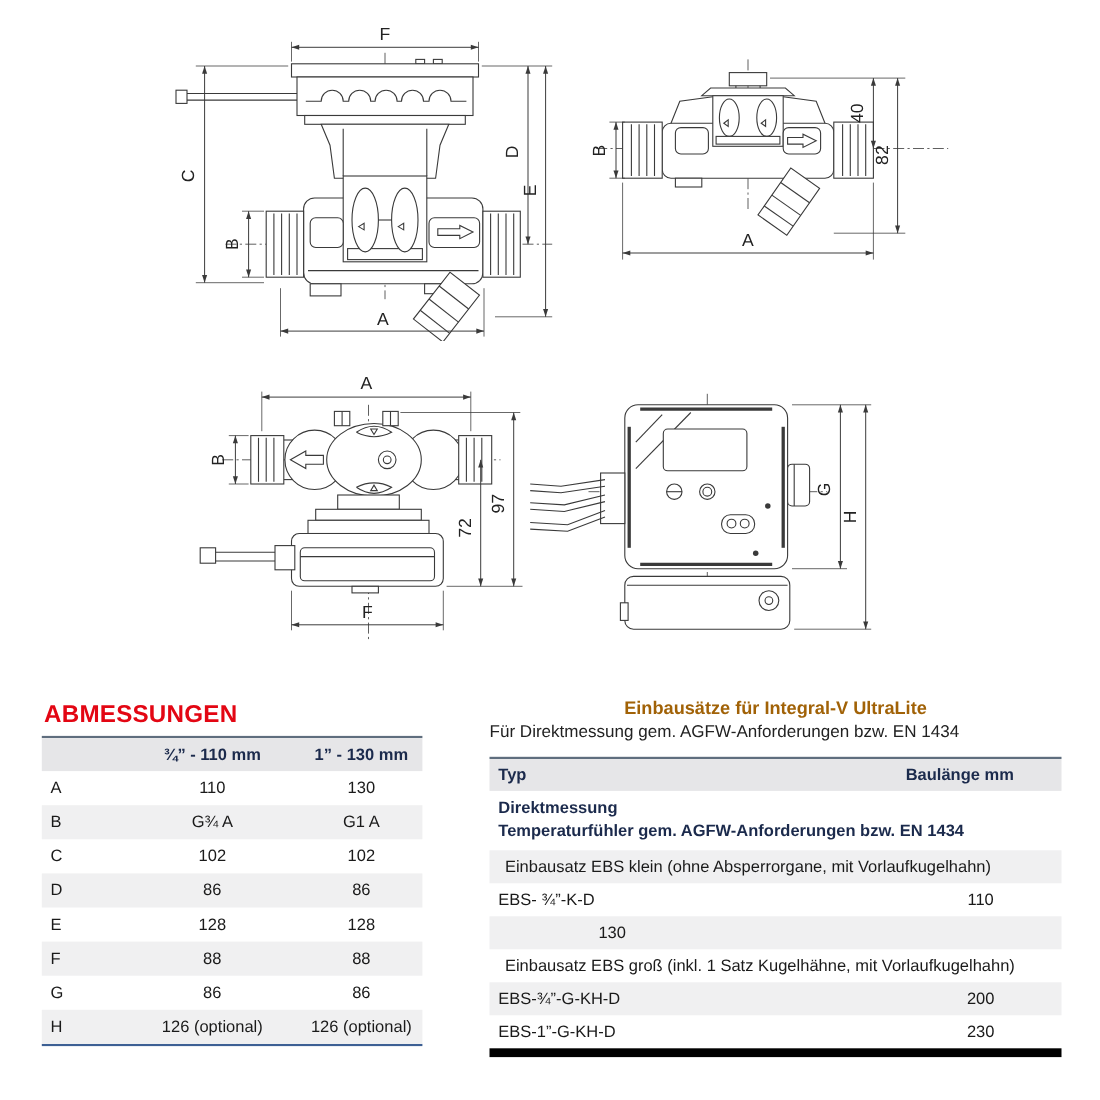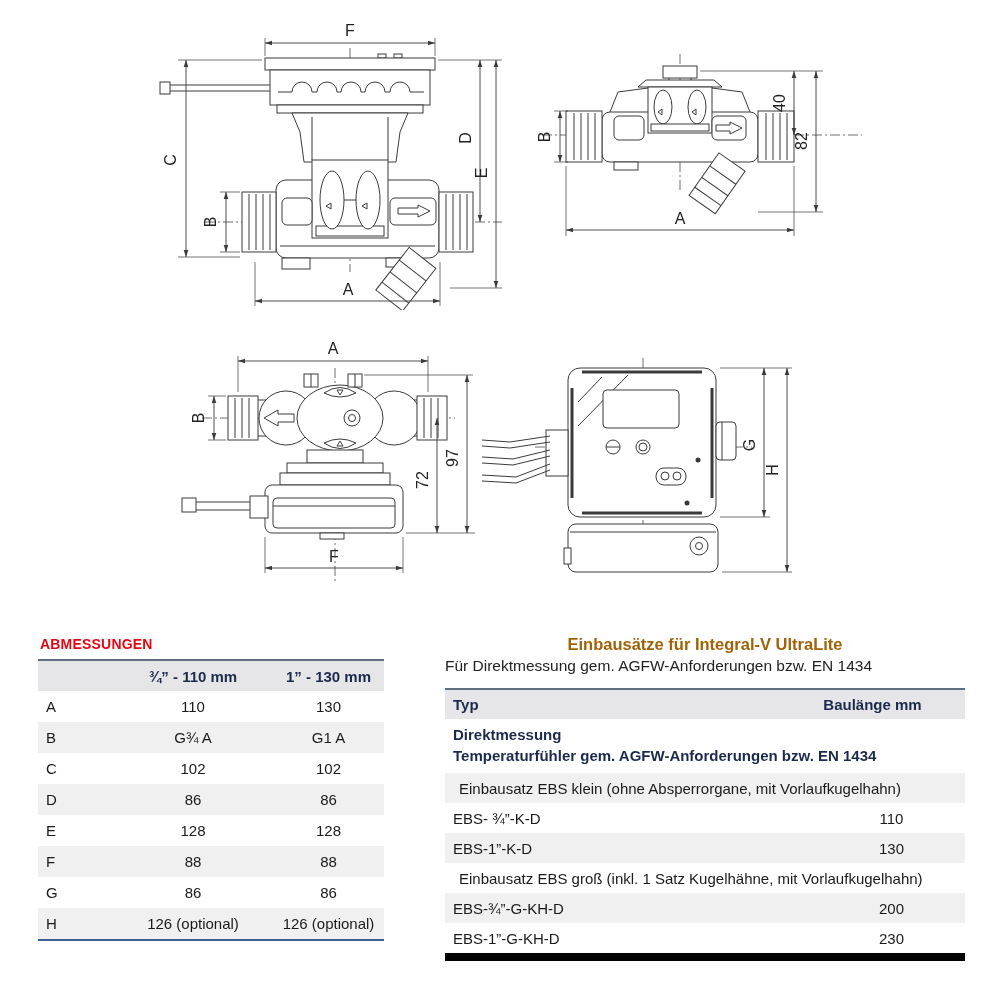--- a/index.html
+++ b/index.html
@@ -16,21 +16,21 @@
   .ln  { fill:none; stroke:#3a3a3a; stroke-width:1; }
   .fw  { fill:#ffffff; stroke:#3a3a3a; stroke-width:1; }
   .th  { fill:none; stroke:#3a3a3a; stroke-width:3; }
   .cl  { fill:none; stroke:#4a4a4a; stroke-width:0.8; stroke-dasharray:10 3 2 3; }
   .ext { stroke:#3a3a3a; stroke-width:0.7; }
   .dim { stroke:#3a3a3a; stroke-width:0.9; }
   text.dlabel { font-size:16px; fill:#222; font-family:"Liberation Sans", sans-serif; }
 
   
   .abm { position:absolute; left:38px; top:636px; width:346px; }
-  .abm h2 { margin:0 0 7px 2px; font-size:14px; font-weight:bold; letter-spacing:0.2px; }
+  .abm h2 { margin:0 0 7px 2px; font-size:22px; font-weight:bold; letter-spacing:0.2px; }
   .abm .tbl { border-top:2px solid #5f6e7e; border-bottom:2px solid #3d6094; }
   .abm .row { display:flex; align-items:center; height:31px; font-size:15px; color:#1a1a1a; }
   .abm .row.head { height:30px; background:#e6e6e8; font-weight:bold; color:#1b2a4c; }
   .abm .c0 { width:75px; padding-left:8px; box-sizing:border-box; }
   .abm .c1 { width:160px; text-align:center; }
   .abm .c2 { width:111px; text-align:center; }
   .abm .row.alt { background:#f0f0f1; }
 
   
   .kits { position:absolute; left:445px; top:635px; width:520px; }
@@ -417,21 +417,20 @@
         <div>Temperaturfühler gem. AGFW-Anforderungen bzw. EN 1434</div>
       </div>
       <div class="row group alt">
         <div class="ctype">Einbausatz EBS klein (ohne Absperrorgane, mit Vorlaufkugelhahn)</div>
       </div>
       <div class="row item">
         <div class="ctype">EBS- ¾”-K-D</div>
         <div class="cval">110</div>
       </div>
       <div class="row item alt">
-        <div class="ctype">EBS-1”-K-D</div>
         <div class="cval">130</div>
       </div>
       <div class="row group">
         <div class="ctype">Einbausatz EBS groß (inkl. 1 Satz Kugelhähne, mit Vorlaufkugelhahn)</div>
       </div>
       <div class="row item alt">
         <div class="ctype">EBS-¾”-G-KH-D</div>
         <div class="cval">200</div>
       </div>
       <div class="row item">

